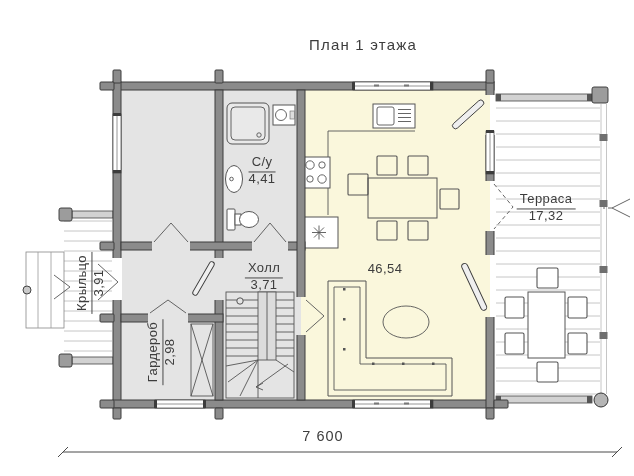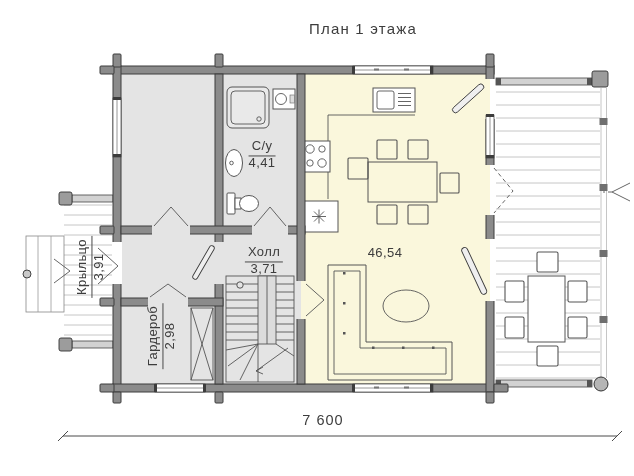--- a/index.html
+++ b/index.html
@@ -1,21 +1,21 @@
 <!DOCTYPE html>
 <html style="--wall-fill: #8b8b8b; --wall-outline: #3c3c3c; --room-floor: #e4e4e4; --living-kitchen-floor: #faf7dc; --deck-line: #b8b8b8; --line-art: #555555; --text: #3d3d3d;"><head>
 <meta charset="utf-8">
 <style>
   :root{
     --wall-fill:#8b8b8b; --wall-outline:#3c3c3c; --room-floor:#e4e4e4;
     --living-kitchen-floor:#faf7dc; --deck-line:#b8b8b8; --line-art:#555555; --text:#3d3d3d;
   }
   html,body{margin:0;padding:0;background:#fff;}
   .stage{position:relative;width:634px;height:460px;background:#fff;overflow:hidden;
-         font-family:"Liberation Sans","DejaVu Sans",sans-serif;color:var(--text);}
+         font-family:"Liberation Sans","DejaVu Sans",sans-serif;color:var(--text);margin-top:16px;}
   .stage svg{position:absolute;left:0;top:0;}
   .plan-title{position:absolute;left:363px;top:28px;transform:translate(-50%,-50%);
          font-size:15px;letter-spacing:1.2px;white-space:nowrap;}
   .label{position:absolute;display:flex;flex-direction:column;align-items:center;
          line-height:1.12;font-size:13px;letter-spacing:.4px;white-space:nowrap;
          transform:translate(-50%,-50%);}
   .label .nm{border-bottom:1px solid #4a4a4a;padding:0 3px 1px;}
   .label.rot{transform:translate(-50%,-50%) rotate(-90deg);}
   .dimlabel{position:absolute;left:323px;top:428px;transform:translate(-50%,-100%);
          font-size:14.5px;letter-spacing:1px;}
@@ -296,20 +296,24 @@
 
 <div class="label rot" style="left:162px;top:336px">
   <span class="nm">Гардероб</span>
   <span class="ar">2,98</span>
 </div>
 
 <div class="label" style="left:385px;top:253px">
   <span class="ar">46,54</span>
 </div>
 
+<div class="label" style="left:546px;top:192px">
+  <span class="nm">Терраса</span>
+  <span class="ar">17,32</span>
+</div>
 
 <div class="label rot" style="left:91px;top:267px">
   <span class="nm">Крыльцо</span>
   <span class="ar">3,91</span>
 </div>
 
 <div class="dimlabel">7 600</div>
 
 </div>
 

